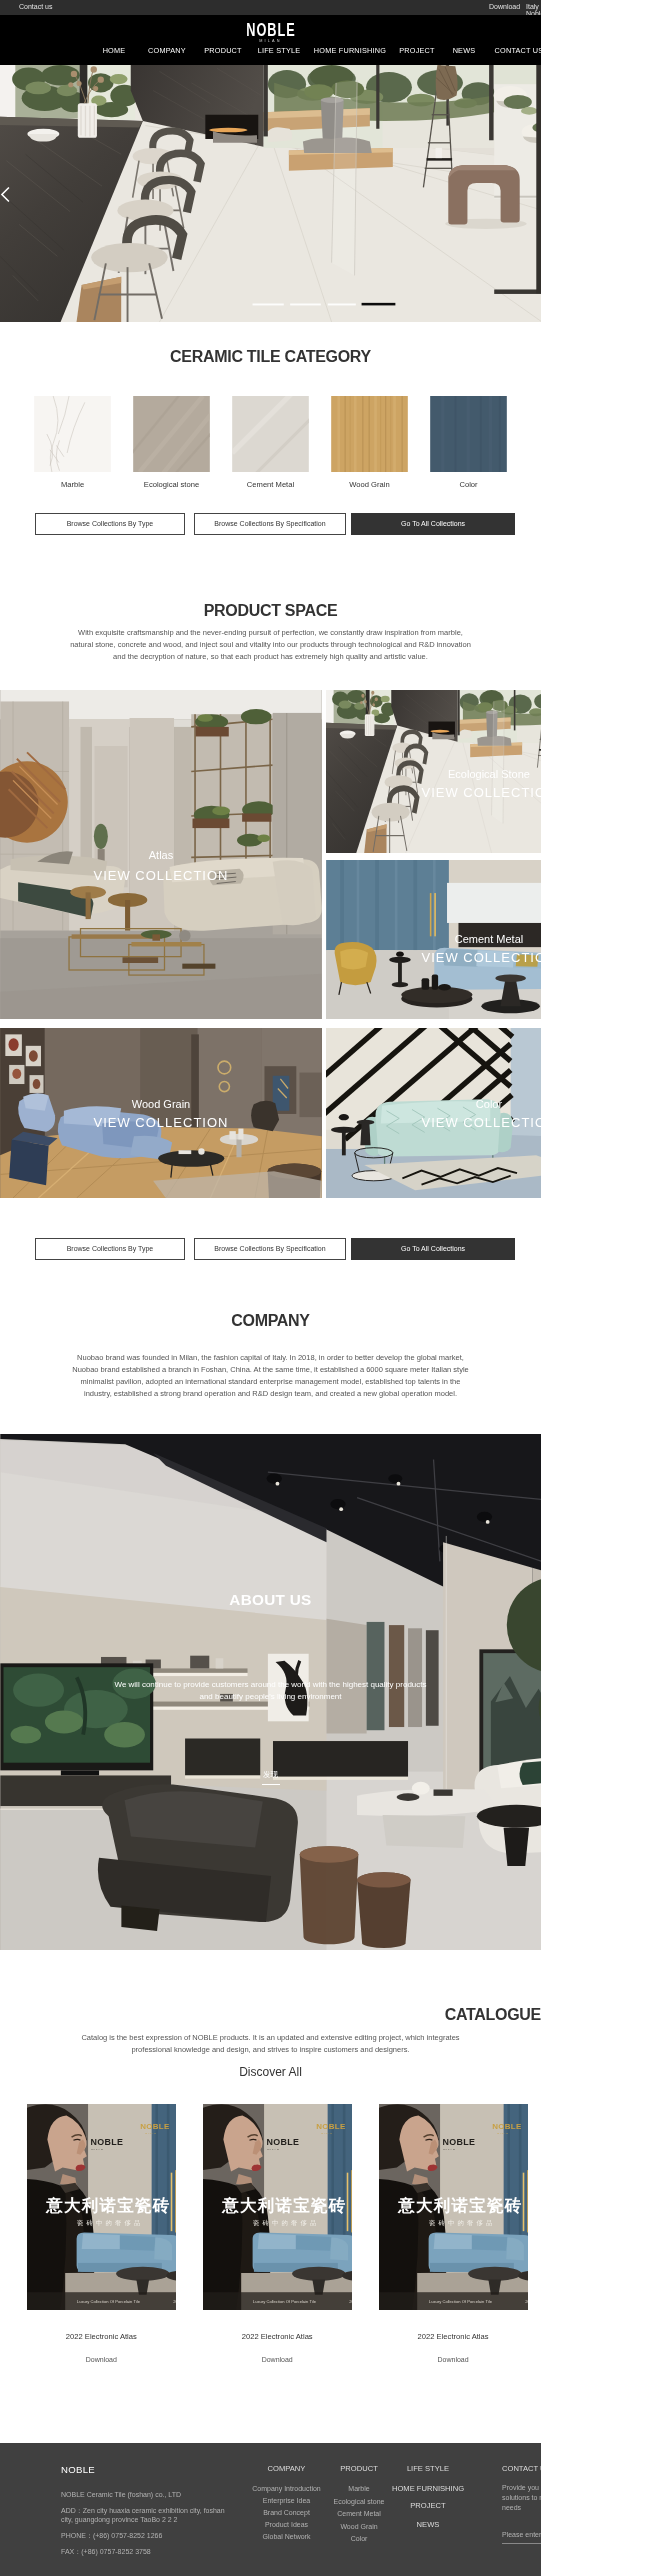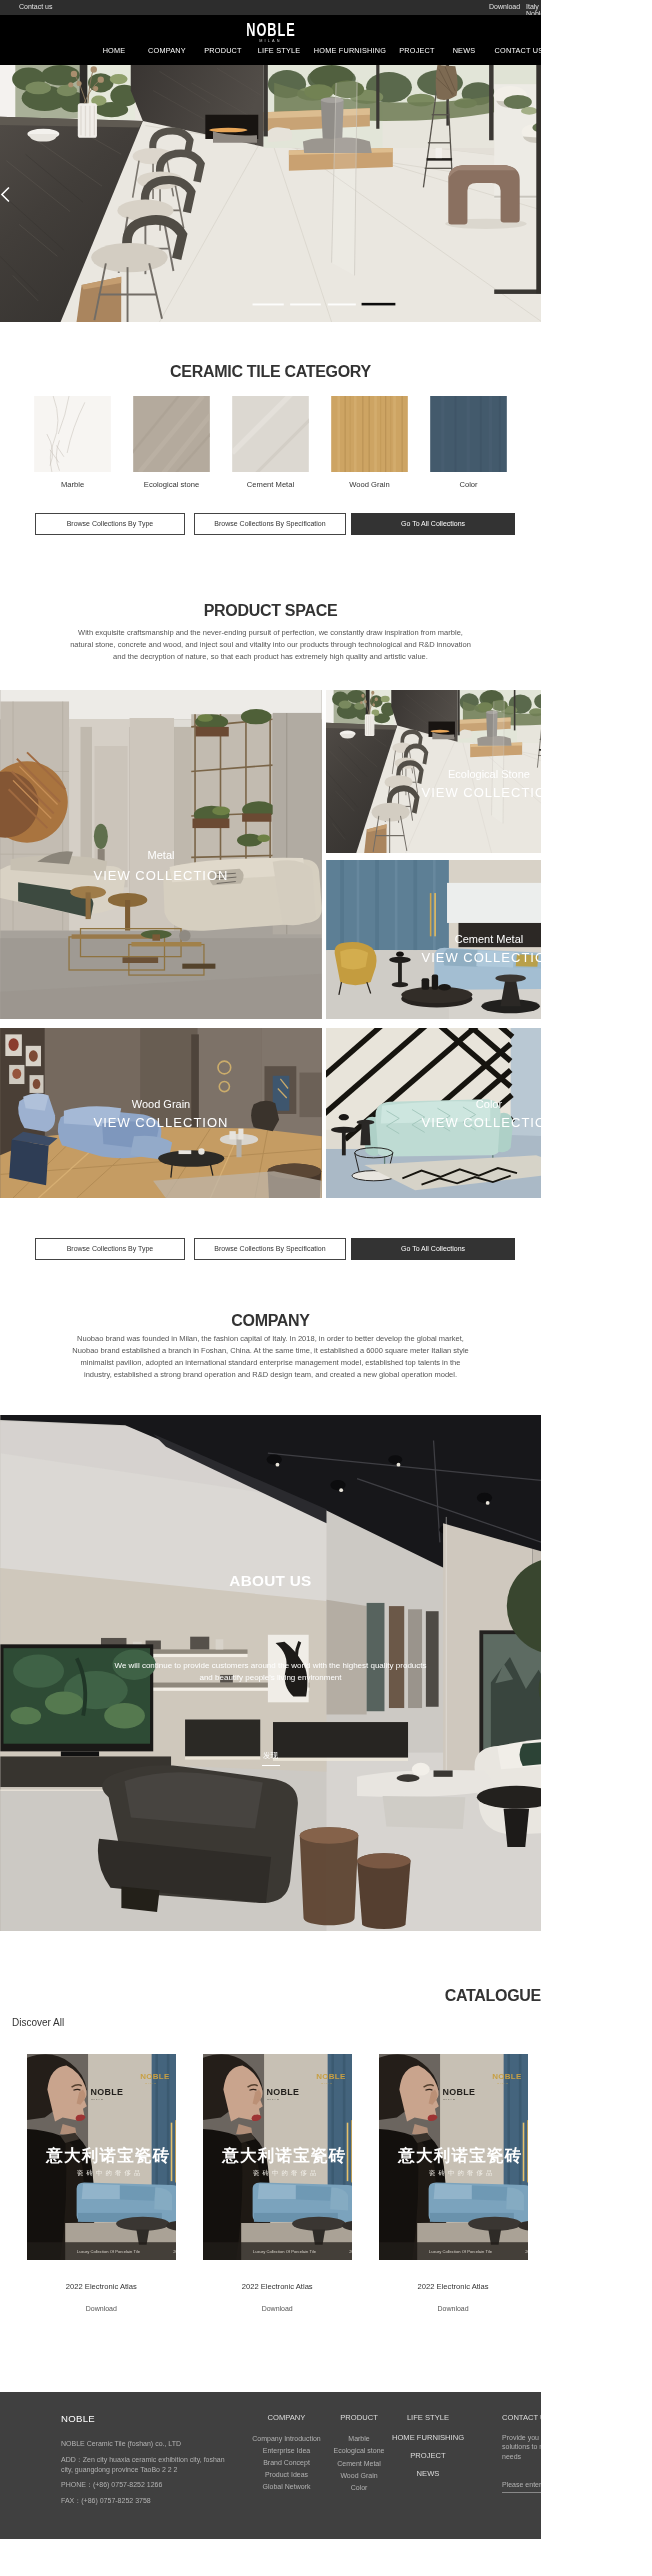--- a/index.html
+++ b/index.html
@@ -325,21 +325,21 @@
           <rect x="455" y="374" width="48" height="3" fill="#ffffff" opacity="0.9"></rect>
           <rect x="514" y="374" width="44" height="3" fill="#ffffff" opacity="0.9"></rect>
           <rect x="567" y="373" width="53" height="4" fill="#0c0c0c"></rect>
         </g>
 
 <polyline points="14,192 3,203 14,214" stroke="#ffffff" stroke-width="2.5" fill="none"></polyline>
 </svg>
 </div>
 
 <div style="height:280px;">
-  <div class="h2" style="padding-top:41px; height:45px;">CERAMIC TILE CATEGORY</div>
+  <div class="h2" style="padding-top:26px; height:45px;">CERAMIC TILE CATEGORY</div>
 
   <div class="tiles" style="margin-top:29px;">
 
     <div class="tile">
           <div class="sq"><svg width="77" height="76" viewBox="0 0 121 120">
               <rect width="121" height="120" fill="#f7f5f2"></rect>
 <g stroke="#d9d5cf" stroke-width="1.5" fill="none" opacity="0.9">
 <path d="M30,0 Q45,40 30,75 Q22,95 28,120"></path>
                 <path d="M55,0 Q50,30 38,60"></path>
                 <path d="M80,10 Q60,50 52,90"></path>
@@ -543,21 +543,21 @@
               <ellipse cx="245" cy="384" rx="24" ry="7" fill="#4f6038"></ellipse>
               <rect x="239" y="384" width="12" height="10" fill="#7b5a36"></rect>
             </g>
 <circle cx="290" cy="386" r="9" fill="#8f8a82"></circle>
 <rect x="192" y="420" width="56" height="9" fill="#6b5136"></rect>
 <rect x="286" y="430" width="52" height="8" fill="#54432c"></rect>
 
 <path d="M0,474 l505,-28 l0,71 l-505,0 z" fill="#99948d" opacity="0.55"></path>
 </svg>
       <div class="ov" style="top:159px;">
-            <div class="nm">Metal</div>
+            <div class="nm">Atlas</div>
             <div class="vc" style="margin-top:7px;">VIEW COLLECTION</div>
           </div>
     </div>
 
     <div class="cell" id="g-eco" style="left:326px; top:0; width:326px; height:163px; background:#c5bfb5;">
       <svg width="326" height="163" viewBox="0 0 512 256">
             <use href="#scene" x="0" y="0" width="512" height="256"></use>
           </svg>
       <div class="ov" style="top:78px;">
             <div class="nm">Ecological Stone</div>
@@ -833,21 +833,21 @@
   <div class="btnrow" style="margin-top:40px;">
     <div class="btn">Browse Collections By Type</div>
     <div class="btn b2">Browse Collections By Specification</div>
     <div class="btn dark">Go To All Collections</div>
   </div>
 </div>
 
 <div>
 
   <div class="h2" style="margin-top:52px;">COMPANY</div>
-  <div class="para" style="margin-top:3px;">
+  <div class="para" style="margin-top:22px;">
     Nuobao brand was founded in Milan, the fashion capital of Italy. In 2018, in order to better develop the global market,<br>
     Nuobao brand established a branch in Foshan, China. At the same time, it established a 6000 square meter Italian style<br>
     minimalist pavilion, adopted an international standard enterprise management model, established top talents in the<br>
     industry, established a strong brand operation and R&amp;D design team, and created a new global operation model.
   </div>
 </div>
 
 <div id="about" style="height:516px; background:#b6b1aa; margin-top:34px; position:relative; overflow:hidden;">
 <svg width="653" height="516" viewBox="0 0 1024 810" style="position:absolute;left:0;top:0;">
 
@@ -1000,22 +1000,26 @@
   <div style="position:absolute; top:157px; width:100%; text-align:center; color:#fff; font-size:15.3px; font-weight:bold; letter-spacing:0.3px;">ABOUT US</div>
 
   <div style="position:absolute; top:245px; width:100%; text-align:center; color:#fff; font-size:8px; line-height:12px;">We will continue to provide customers around the world with the highest quality products<br>and beautify people's living environment</div>
 
   <div style="position:absolute; top:336px; width:100%; text-align:center; color:#fff; font-size:7.6px;">发现<div style="width:18px; margin:3.8px auto 0; border-bottom:0.6px solid #fff;"></div></div>
 </div>
 
 <div>
 
   <div class="h2" style="margin-top:56px;text-align:right;">CATALOGUE</div>
-
-  <div style="text-align:left; font-size:10px; color:#333; margin-top:12px; line-height:9px;margin-left:12px;">Discover All</div>
+  <div class="para" style="margin-top:7.6px;">
+    Catalog is the best expression of NOBLE products. It is an updated and extensive editing project, which integrates<br>
+    professional knowledge and design, and strives to inspire customers and designers.
+  </div>
+
+  <div style="text-align:center; font-size:12px; color:#333; margin-top:12px; line-height:9px;">Discover All</div>
 
   <div style="display:flex; justify-content:center; padding-left:13.4px; margin-top:27px;">
 
     <div class="cover" style="width:166px; height:206px; background:#777; margin:0 13.4px; position:relative; overflow:hidden;">
           <svg width="166" height="206" viewBox="0 0 261 324" style="position:absolute;left:0;top:0;">
 
 <rect width="261" height="324" fill="#c0b9ad"></rect>
 <rect x="0" y="0" width="110" height="324" fill="#6b655f"></rect>
 <rect x="96" y="0" width="104" height="324" fill="#c7c0b4"></rect>
 <rect x="196" y="0" width="48" height="324" fill="#44647d"></rect>

